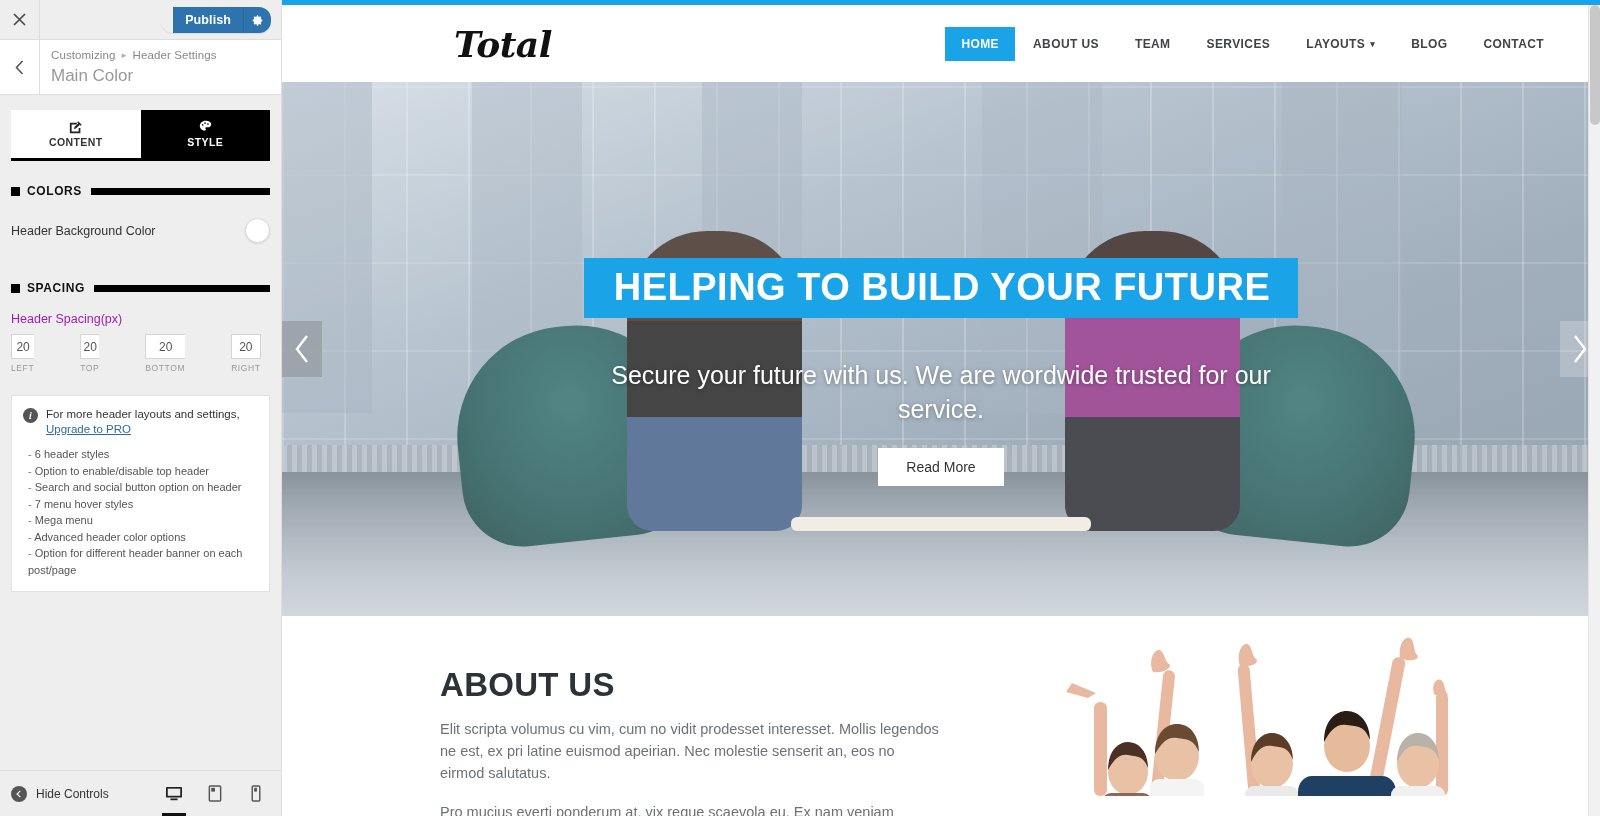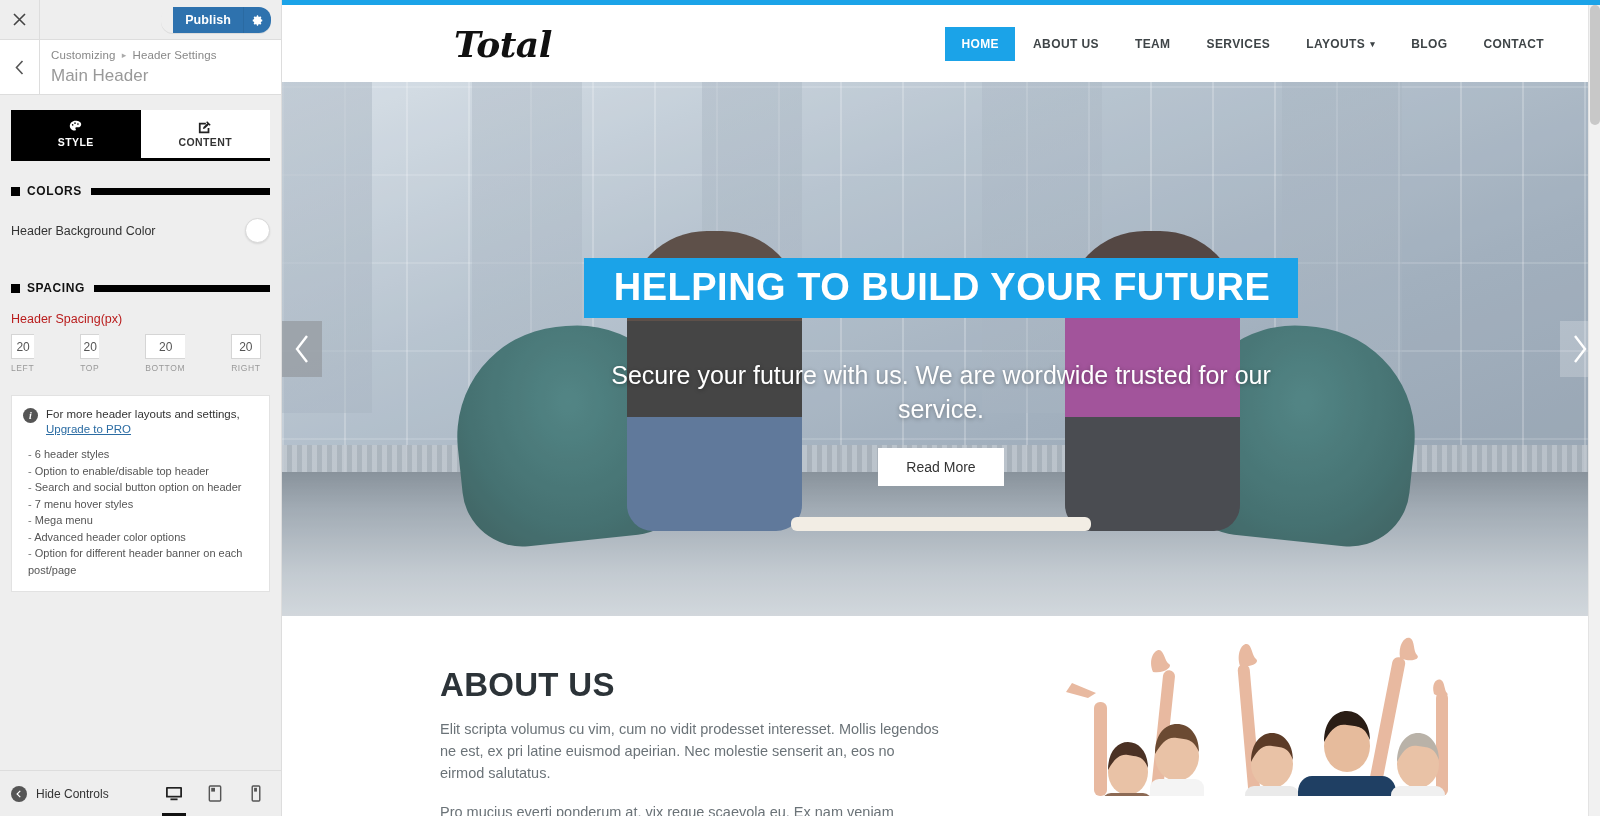--- a/index.html
+++ b/index.html
@@ -110,21 +110,21 @@
     margin: 20px 11px 0 11px;
   }
   .ctrl-label { font-size: 12.5px; color: #333; }
   .color-swatch {
     width: 25px; height: 25px; border-radius: 50%;
     background: #ffffff; border: 1px solid #d8d8d8;
     box-shadow: 0 1px 2px rgba(0,0,0,.10);
     cursor: pointer;
   }
 
-  .spacing-label { font-size: 12.5px; color: #b91c1c; margin: 17px 11px 0 11px; }
+  .spacing-label { font-size: 12.5px; color: #a21caf; margin: 17px 11px 0 11px; }
   .spacing-row { display: flex; margin: 8px 11px 0 11px; gap: 46px; }
   .sp-cell { flex: 1; }
   .sp-input {
     width: 100%; height: 25px;
     border: 1px solid #d5d5d5; background: #fff;
     text-align: center; font-size: 12px; color: #555;
     font-family: "Liberation Sans", sans-serif;
     border-right: none;
   }
   .sp-sub {
@@ -360,45 +360,45 @@
         <svg width="9" height="15" viewBox="0 0 9 15" aria-hidden="true">
           <path d="M7.5 1 L1.5 7.5 L7.5 14" stroke="#555" stroke-width="1.6" fill="none"></path>
         </svg>
       </div>
       <div class="header-titles">
         <div class="breadcrumb">
           <span>Customizing</span>
           <span class="sep">▸</span>
           <span>Header Settings</span>
         </div>
-        <div class="panel-title">Main Header</div>
+        <div class="panel-title">Main Color</div>
       </div>
     </div>
 
     <div class="tabs">
+      <div class="tab inactive">
+        <span class="tab-ico">
+          <svg width="14" height="14" viewBox="0 0 16 16" aria-hidden="true">
+            <path fill="#222" d="M1 3h8v2H3v8h8V9h2v6H1z"></path>
+            <path fill="#222" d="M10.5 1.5l4 4-1.2 1.2-4-4z"></path>
+            <path fill="#222" d="M6.2 8.1l4.8-4.8 1.7 1.7-4.8 4.8-2.3.6z"></path>
+          </svg>
+        </span>
+        <span class="tab-label">CONTENT</span>
+      </div>
       <div class="tab active">
         <span class="tab-ico">
           <svg width="13" height="13" viewBox="0 0 16 16" aria-hidden="true">
             <path fill="#fff" d="M8 1C4.1 1 1 3.9 1 7.4c0 3.3 2.7 5.6 6 5.6.9 0 1.5-.5 1.5-1.2 0-.4-.2-.7-.4-1-.2-.3-.3-.5-.3-.8 0-.6.5-1 1.2-1H11c2.2 0 4-1.7 4-3.9C15 3 11.9 1 8 1z"></path>
             <circle cx="4.5" cy="6" r="1" fill="#000"></circle>
             <circle cx="7.4" cy="3.9" r="1" fill="#000"></circle>
             <circle cx="11" cy="5" r="1" fill="#000"></circle>
           </svg>
         </span>
         <span class="tab-label">STYLE</span>
-      </div>
-      <div class="tab inactive">
-        <span class="tab-ico">
-          <svg width="14" height="14" viewBox="0 0 16 16" aria-hidden="true">
-            <path fill="#222" d="M1 3h8v2H3v8h8V9h2v6H1z"></path>
-            <path fill="#222" d="M10.5 1.5l4 4-1.2 1.2-4-4z"></path>
-            <path fill="#222" d="M6.2 8.1l4.8-4.8 1.7 1.7-4.8 4.8-2.3.6z"></path>
-          </svg>
-        </span>
-        <span class="tab-label">CONTENT</span>
       </div>
     </div>
 
     <div class="section-head">
       <span class="sq"></span>
       <span class="section-title">COLORS</span>
       <span class="rule"></span>
     </div>
 
     <div class="ctrl-row">

